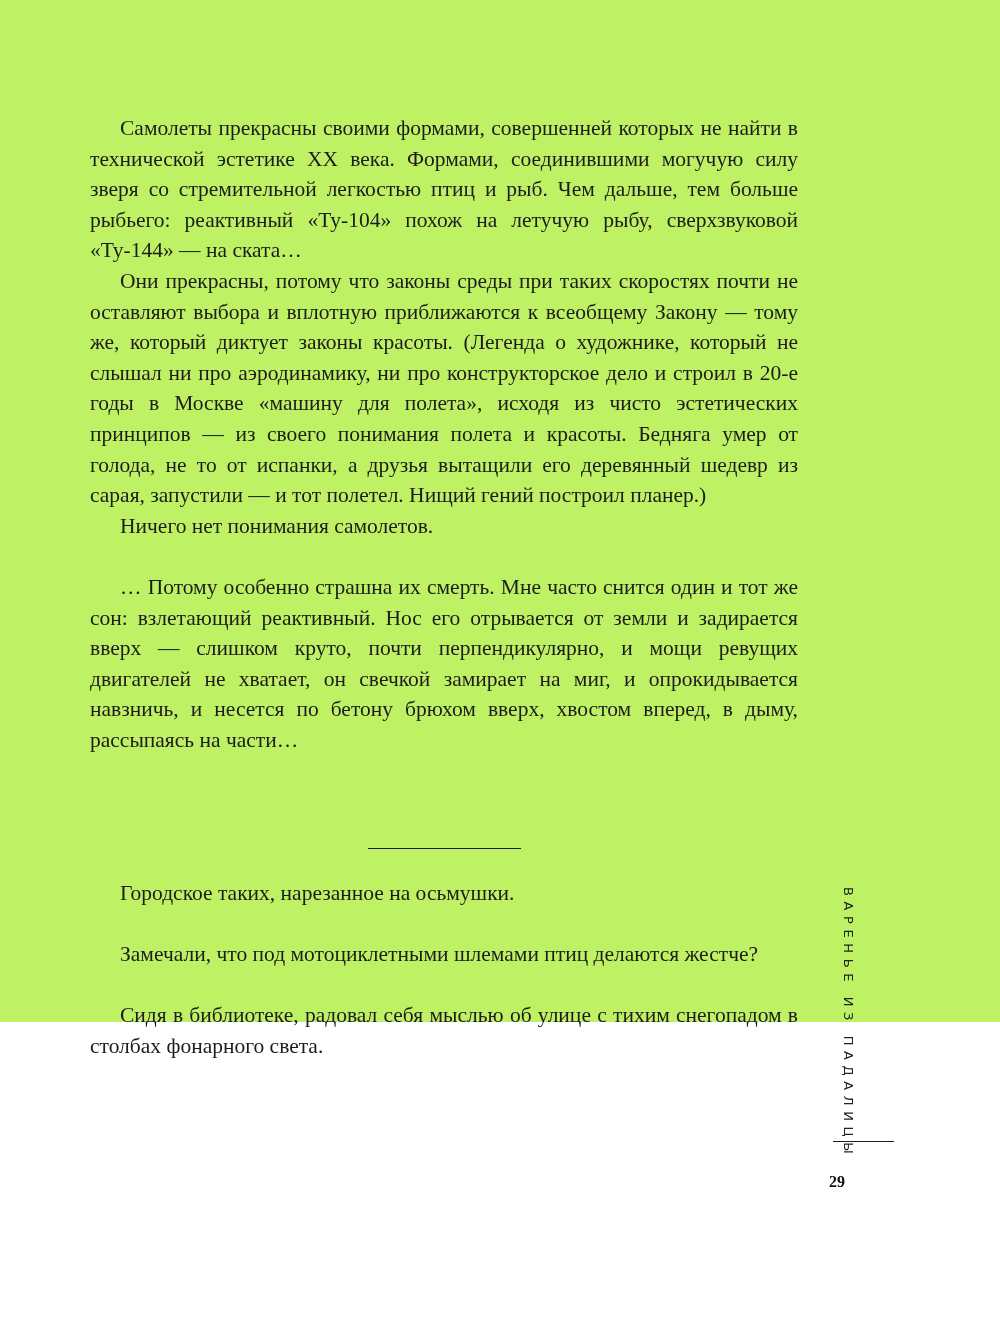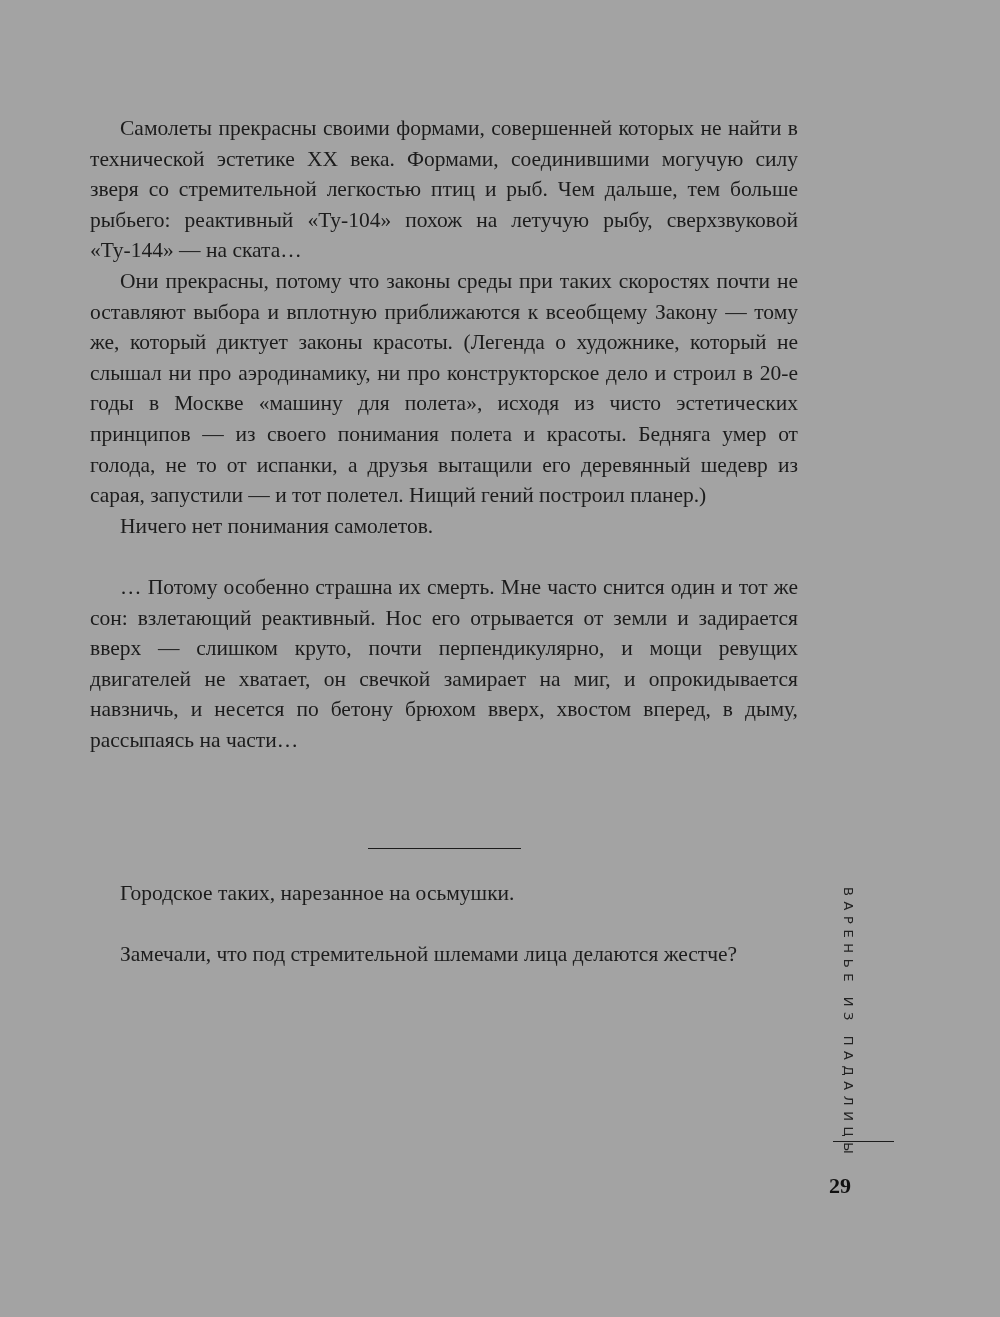--- a/index.html
+++ b/index.html
@@ -1,17 +1,17 @@
 <!DOCTYPE html>
 <html><head>
   <meta charset="utf-8">
   <style>
     html, body { margin: 0; padding: 0; background: #ffffff; }
     body { width: 1000px; height: 1317px; position: relative; overflow: hidden; color: #1a1a1a; }
-    .page { position: absolute; left: 0; top: 0; width: 1000px; height: 1317px; background: #a3a3a3; }
+    .page { position: absolute; left: 0; top: 0; width: 1000px; height: 1022px; background: #bef264; }
     .text-column {
       position: absolute; left: 90px; top: 113px; width: 708px;
       font-family: "Liberation Serif", "DejaVu Serif", serif;
       font-size: 21.5px; line-height: 30.6px; color: #1c1c1c;
     }
     .para { margin: 0; text-align: justify; text-indent: 30px; hyphens: manual; }
     .gap { height: 30.6px; }
     .separator {
       position: absolute; left: 368px; top: 848px; width: 153px; height: 0;
       border-top: 1.6px solid #1c1c1c;
@@ -22,41 +22,42 @@
       font-size: 13px; letter-spacing: 5.6px; color: #222;
       writing-mode: vertical-rl; text-orientation: sideways; white-space: nowrap;
     }
     .folio-rule {
       position: absolute; left: 833px; top: 1141px; width: 61px; height: 0;
       border-top: 1.5px solid #1c1c1c;
     }
     .folio {
       position: absolute; left: 829px; top: 1173px;
       font-family: "Liberation Serif", "DejaVu Serif", serif;
-      font-size: 22px; font-weight: bold; color: #111;
+      font-size: 16px; font-weight: bold; color: #111;
     }
   </style>
 </head>
 <body>
 
 <div class="page">
   <div class="text-column">
     <p class="para">Самолеты прекрасны своими формами, совершенней которых не найти в технической эстетике XX века. Формами, соединившими могучую силу зверя со стремительной легкостью птиц и рыб. Чем дальше, тем больше рыбьего: реактивный «Ту-104» похож на летучую рыбу, сверхзвуковой «Ту-144» — на ската…</p>
     <p class="para">Они прекрасны, потому что законы среды при таких скоро­стях почти не оставляют выбора и вплотную приближаются к все­общему Закону — тому же, который диктует законы красоты. (Легенда о художнике, который не слышал ни про аэродинамику, ни про конструкторское дело и строил в 20-е годы в Москве «ма­шину для полета», исходя из чисто эстетических принципов — из своего понимания полета и красоты. Бедняга умер от голода, не то от испанки, а друзья вытащили его деревянный шедевр из сарая, запустили — и тот полетел. Нищий гений построил планер.)</p>
     <p class="para">Ничего нет понимания самолетов.</p>
     <div class="gap"></div>
     <p class="para">… Потому особенно страшна их смерть. Мне часто снится один и тот же сон: взлетающий реактивный. Нос его отрывается от земли и задирается вверх — слишком круто, почти перпендикулярно, и мощи ревущих двигателей не хватает, он свечкой замирает на миг, и опрокидывается навзничь, и несется по бетону брюхом вверх, хвостом вперед, в дыму, рассыпаясь на части…</p>
     <div class="gap"></div>
     <div class="gap"></div>
     <div class="gap"></div>
     <div class="gap"></div>
     <p class="para">Городское таких, нарезанное на осьмушки.</p>
     <div class="gap"></div>
-    <p class="para">Замечали, что под стремительной шлемами лица делаются жестче?</p>
+    <p class="para">Замечали, что под мотоциклетными шлемами птиц делаются жестче?</p>
     <div class="gap"></div>
+    <p class="para">Сидя в библиотеке, радовал себя мыслью об улице с тихим снего­падом в столбах фонарного света.</p>
   </div>
 
   <div class="separator"></div>
 
   <div class="running-head">ВАРЕНЬЕ ИЗ ПАДАЛИЦЫ</div>
   <div class="folio-rule"></div>
   <div class="folio">29</div>
 </div>
 
 </body></html>

